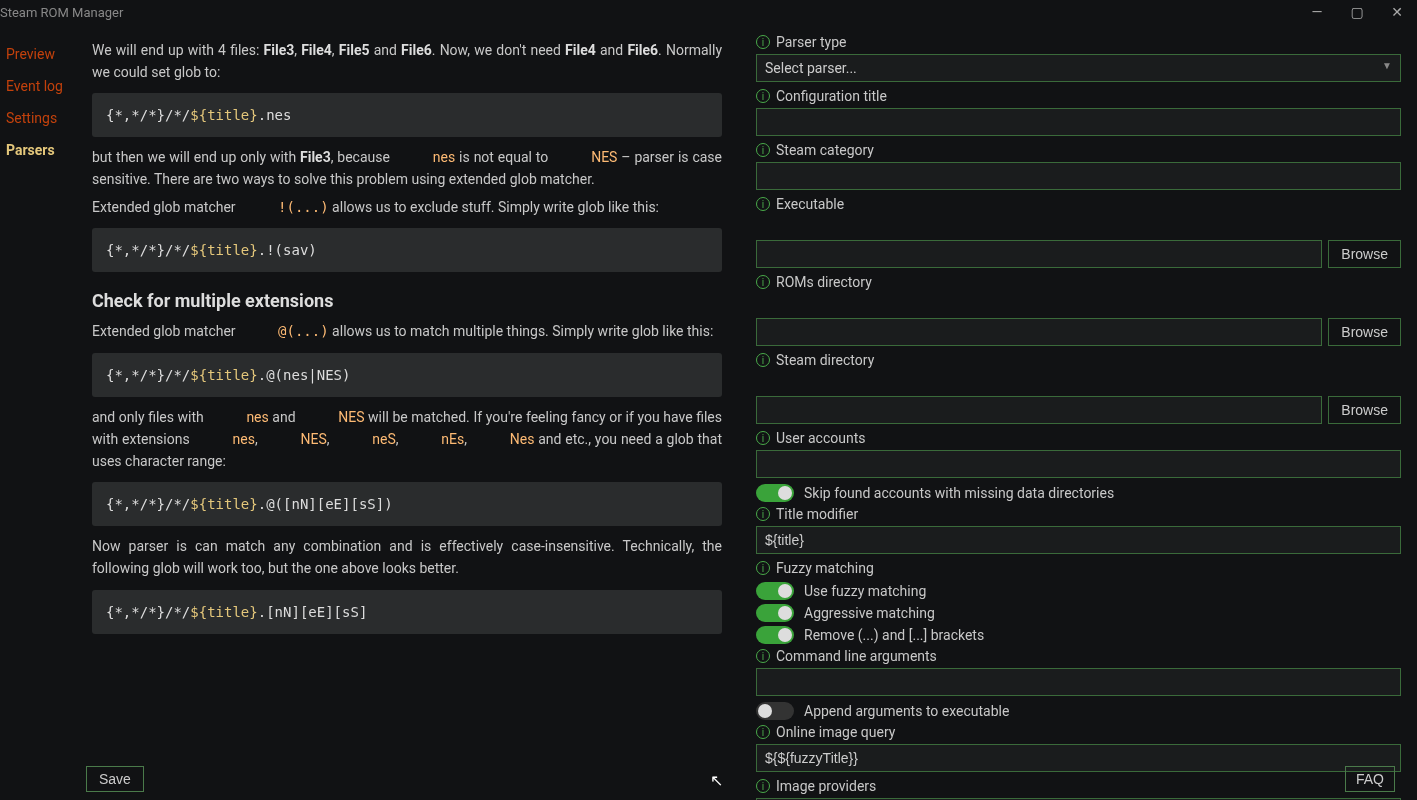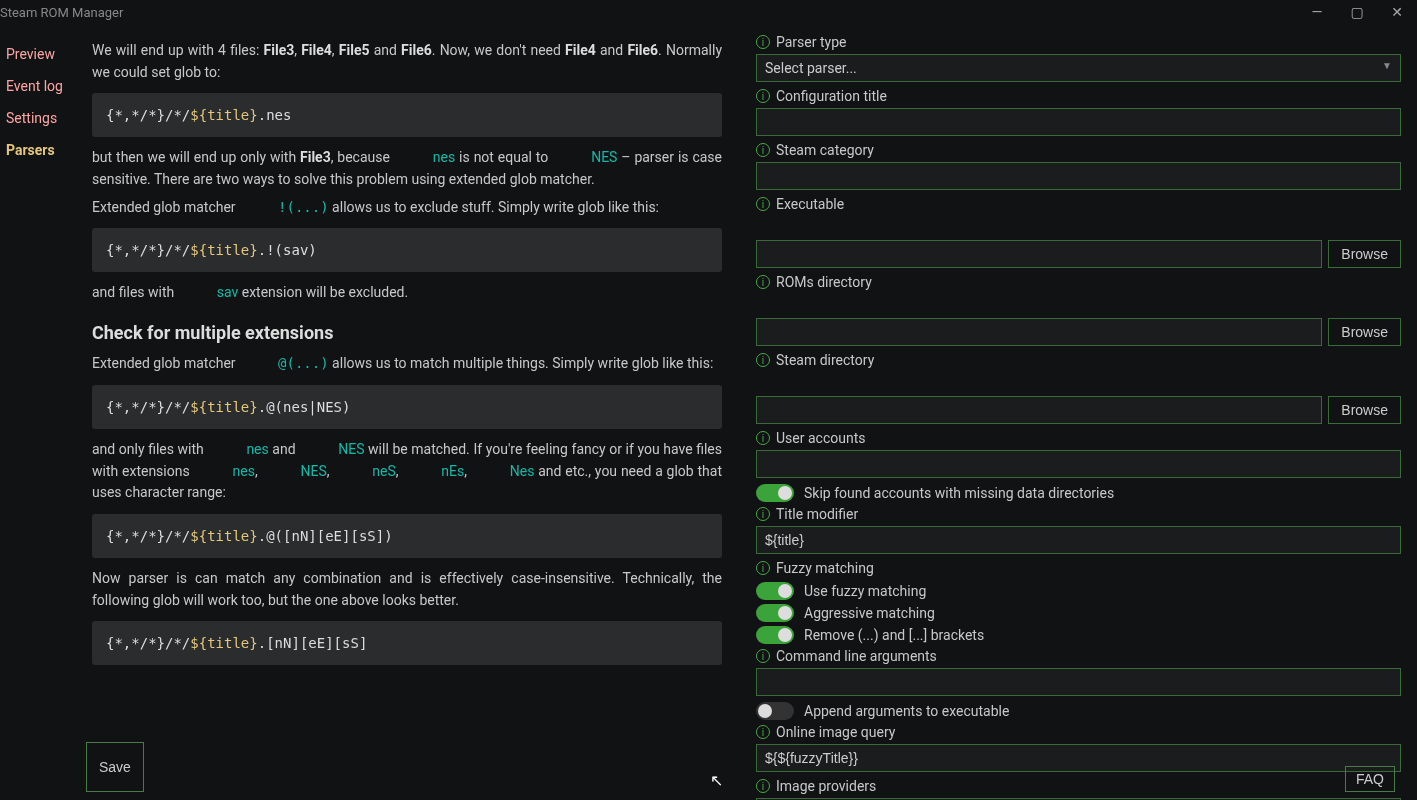--- a/index.html
+++ b/index.html
@@ -30,58 +30,58 @@
 }
 .main-layout { display: flex; height: calc(100% - 24px); }
 .sidebar {
   width: 80px;
   background: #111214;
   padding-top: 14px;
   flex-shrink: 0;
 }
 .sidebar-item {
   padding: 8px 6px;
-  color: #fca5a5;
+  color: #c2410c;
   cursor: pointer;
   font-size: 14px;
 }
 .sidebar-item.active { color: #e4c77b; font-weight: bold; }
 .content-area {
   flex: 1;
   display: flex;
   overflow: hidden;
 }
 .doc-panel {
   width: 660px;
   padding: 10px 18px 50px 12px;
   overflow-y: auto;
   position: relative;
 }
 .doc-panel p { margin: 6px 0; line-height: 1.55; color: #c8c8c8; text-align: justify; }
 .doc-panel .bold { color: #ddd; font-weight: bold; }
-.doc-panel .hl-orange { color: #14b8a6; padding-left: 39px; }
+.doc-panel .hl-orange { color: #fdba74; padding-left: 39px; }
 .doc-panel h3 { font-size: 18px; font-weight: bold; color: #ddd; margin: 18px 0 10px; }
 .codeblock {
   background: #2a2c2d;
   border-radius: 3px;
   padding: 14px 14px;
   margin: 10px 0;
   font-family: Consolas, monospace;
   color: #ddd;
   font-size: 14px;
 }
 .codeblock .code-hl { color: #e4c77b; }
 .save-btn {
   position: absolute;
   left: 86px;
   bottom: 8px;
   border: 1px solid #4a7a4a;
   background: transparent;
   color: #ccc;
-  padding: 16px 12px;
+  padding: 4px 12px;
   cursor: pointer;
   font-size: 14px;
 }
 .faq-btn {
   position: absolute;
   right: 22px;
   bottom: 8px;
   border: 1px solid #4a7a4a;
   background: transparent;
   color: #ccc;
@@ -200,23 +200,20 @@
         <span>We will end up with 4 files: </span><span class="bold">File3</span>, <span class="bold">File4</span>, <span class="bold">File5</span> and <span class="bold">File6</span><span>. Now, we don't need </span><span class="bold">File4</span><span> and </span><span class="bold">File6</span><span>. Normally we could set glob to:</span>
       </p>
       <div class="codeblock">{*,*/*}/*/<span class="code-hl">${title}</span>.nes</div>
       <p>
         <span>but then we will end up only with </span><span class="bold">File3</span><span>, because </span><span class="hl-orange">nes</span><span> is not equal to </span><span class="hl-orange">NES</span><span> – parser is case sensitive. There are two ways to solve this problem using extended glob matcher.</span>
       </p>
       <p>
         <span>Extended glob matcher </span><span class="hl-orange" style="font-family:monospace">!(...)</span><span> allows us to exclude stuff. Simply write glob like this:</span>
       </p>
       <div class="codeblock">{*,*/*}/*/<span class="code-hl">${title}</span>.!(sav)</div>
-      <p>
-        <span>and files with </span><span class="hl-orange">sav</span><span> extension will be excluded.</span>
-      </p>
       <h3>Check for multiple extensions</h3>
       <p>
         <span>Extended glob matcher </span><span class="hl-orange" style="font-family:monospace">@(...)</span><span> allows us to match multiple things. Simply write glob like this:</span>
       </p>
       <div class="codeblock">{*,*/*}/*/<span class="code-hl">${title}</span>.@(nes|NES)</div>
       <p>
         <span>and only files with </span><span class="hl-orange">nes</span><span> and </span><span class="hl-orange">NES</span><span> will be matched. If you're feeling fancy or if you have files with extensions </span><span class="hl-orange">nes</span>, <span class="hl-orange">NES</span>, <span class="hl-orange">neS</span>, <span class="hl-orange">nEs</span>, <span class="hl-orange">Nes</span><span> and etc., you need a glob that uses character range:</span>
       </p>
       <div class="codeblock">{*,*/*}/*/<span class="code-hl">${title}</span>.@([nN][eE][sS])</div>
       <p>Now parser is can match any combination and is effectively case-insensitive. Technically, the following glob will work too, but the one above looks better.</p>

